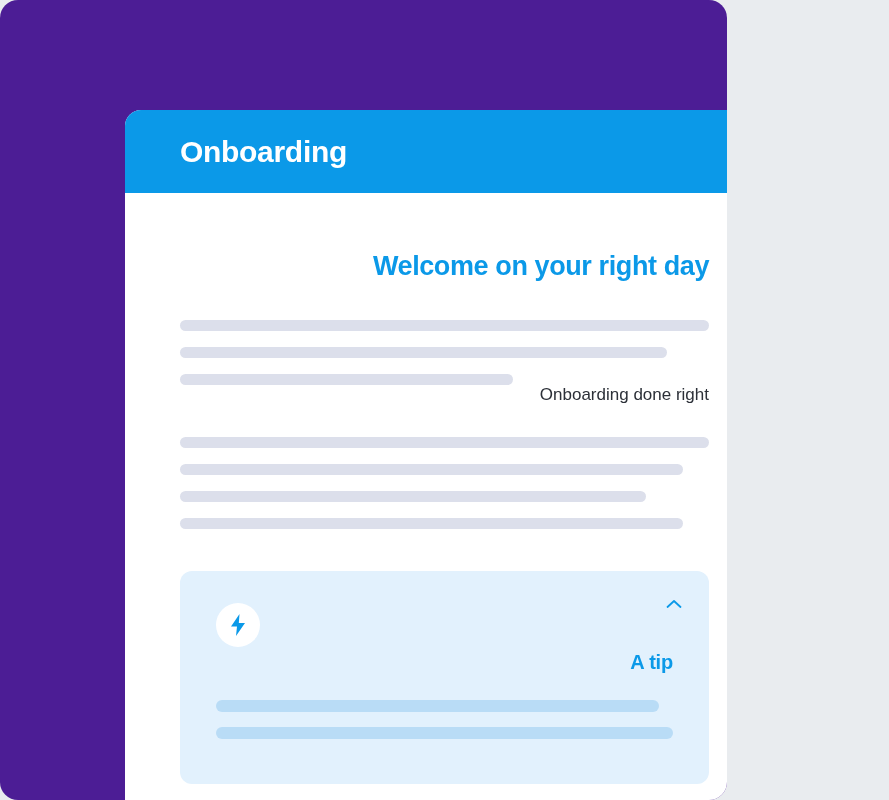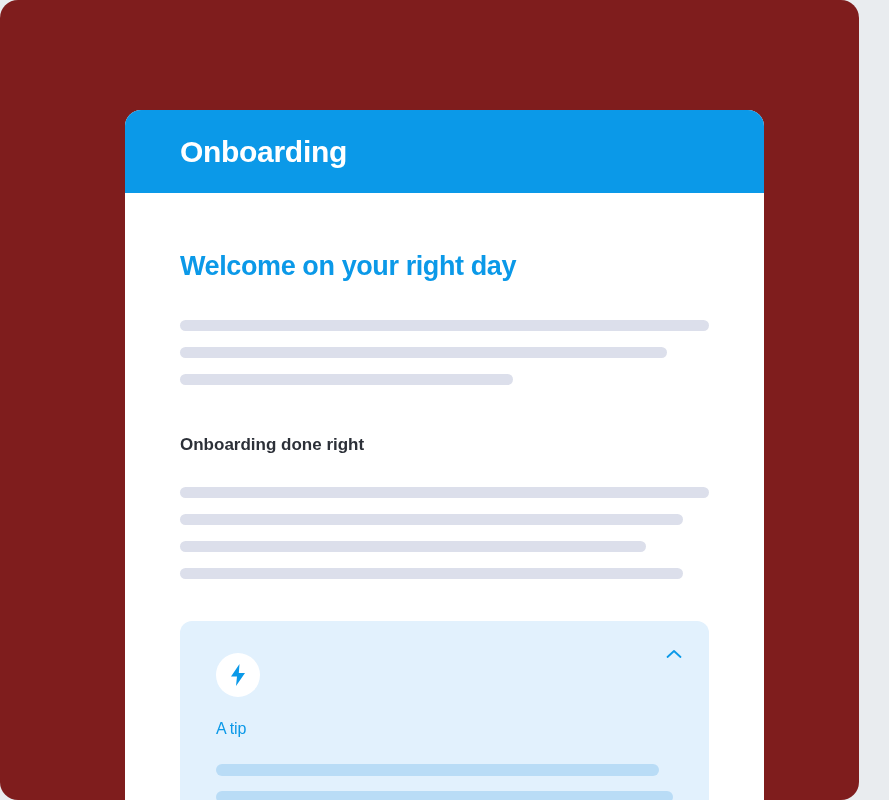--- a/index.html
+++ b/index.html
@@ -12,25 +12,26 @@
     background: #e9ecef;
     font-family: "Liberation Sans", sans-serif;
     overflow: hidden;
   }
 
   
   #canvas {
     position: absolute;
     left: 0;
     top: 0;
-    width: 859px;
+    width: 727px;
     height: 800px;
-    background: #7f1d1d;
+    background: #4c1d95;
     border-radius: 18px;
     overflow: hidden;
+    text-align: right;
   }
 
   
   #device {
     position: absolute;
     left: 125px;
     top: 110px;
     width: 639px;
     height: 720px;
     background: #ffffff;
@@ -76,22 +77,21 @@
     border-radius: 6px;
     margin-bottom: 16px;
   }
   .skeleton-line:last-child {
     margin-bottom: 0;
   }
 
   #section-subtitle {
     color: #2c3038;
     font-size: 17px;
-    font-weight: bold;
-    margin-top: 50px;
+    font-weight: normal;
   }
 
   #skeleton-block-2 {
     margin-top: 32px;
   }
 
   
   #tip-card {
     margin-top: 42px;
     background: #e2f1fd;
@@ -116,23 +116,23 @@
     height: 44px;
     border-radius: 50%;
     background: #ffffff;
     display: flex;
     align-items: center;
     justify-content: center;
     margin-top: 6px;
   }
   #tip-title {
     color: #0b99e8;
-    font-size: 16px;
-    font-weight: normal;
-    margin-top: 23px;
+    font-size: 20px;
+    font-weight: bold;
+    margin-top: 4px;
     letter-spacing: -0.2px;
   }
   #tip-skeletons {
     margin-top: 26px;
   }
   #tip-skeletons .skeleton-line {
     background: #b9dcf6;
     height: 12px;
     margin-bottom: 15px;
   }

